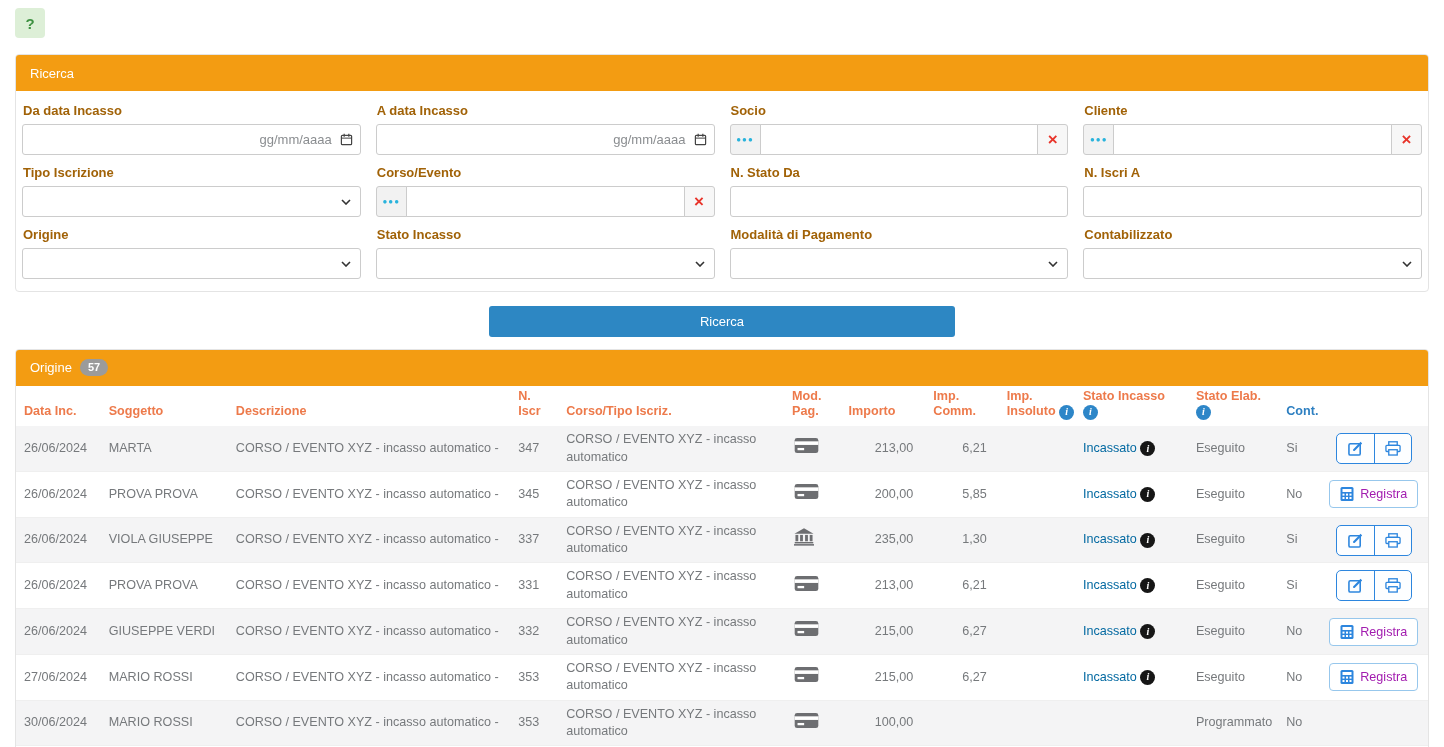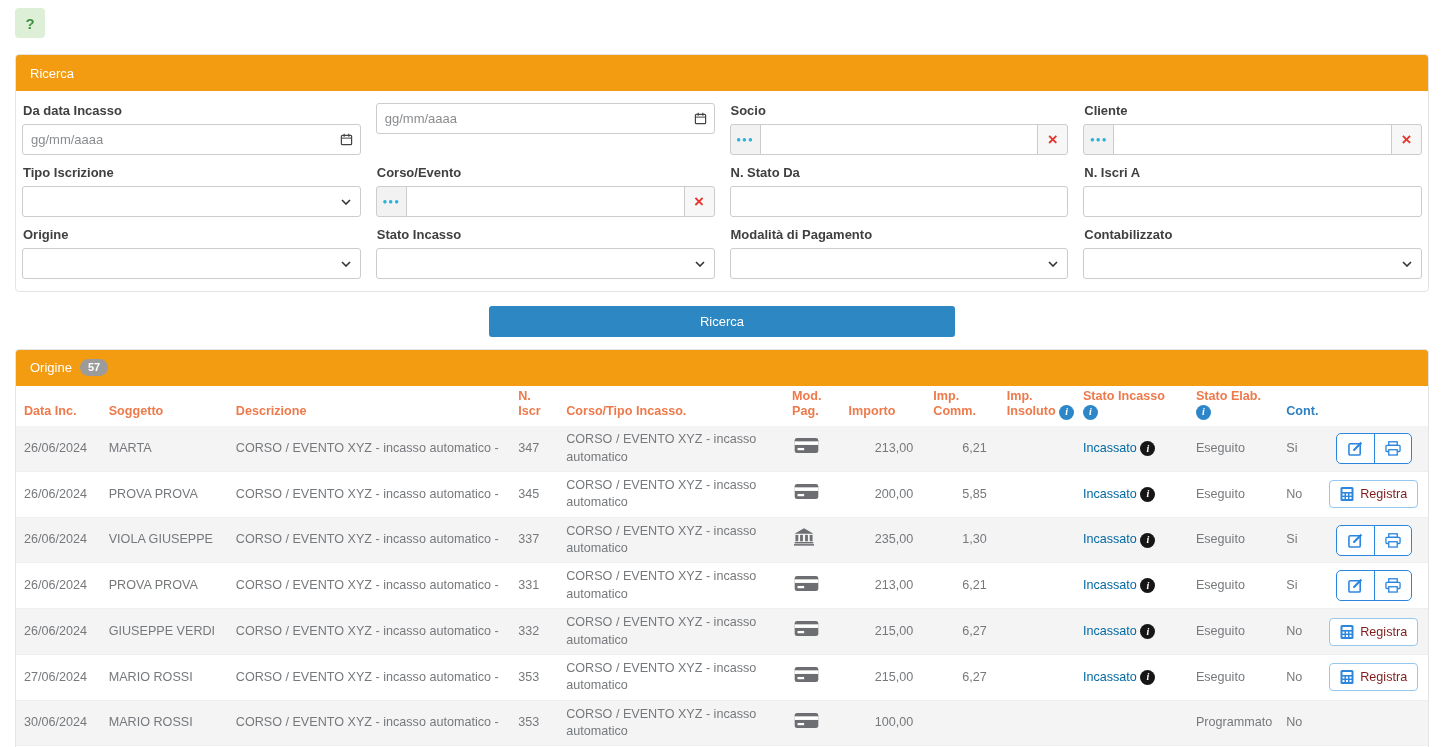--- a/index.html
+++ b/index.html
@@ -10,26 +10,26 @@
   .help-btn{width:30px;height:30px;background:#ddefd7;color:#3f9142;font-weight:bold;border:none;
     border-radius:4px;font-size:15px;cursor:pointer;font-family:inherit;}
   
   .panel{border:1px solid #e4e4e4;border-radius:4px;background:#fff;}
   .panel-head{background:#f39c12;color:#fff;font-size:13px;height:36px;display:flex;align-items:center;
     gap:8px;padding:0 14px;border-radius:3px 3px 0 0;}
   .badge{background:#9b9b9b;color:#fff;font-size:11px;font-weight:bold;padding:2px 8px;border-radius:9px;line-height:1.2;}
   
   .panel-body{padding:12px 6px 12px;}
   .fields-grid{display:grid;grid-template-columns:repeat(4,1fr);column-gap:15px;row-gap:10px;}
-  .flabel{font-size:13px;font-weight:bold;color:#404040;margin:0 0 4px 1px;line-height:1.3;}
+  .flabel{font-size:13px;font-weight:bold;color:#a16207;margin:0 0 4px 1px;line-height:1.3;}
   .ctl{position:relative;height:31px;}
   input.txt{width:100%;height:31px;border:1px solid #ccc;border-radius:3px;padding:0 8px;font-size:13px;
     color:#555;box-sizing:border-box;font-family:inherit;background:#fff;}
   input.txt::placeholder{color:#8a8d90;}
-  .date-wrap input{padding-right:28px;}
+  .date-wrap input{padding-right:28px;text-align:right;}
   .date-wrap .cal{position:absolute;right:8px;top:9px;}
   .igroup{display:flex;height:31px;}
   .igroup input{flex:1;min-width:0;border-radius:0;margin:0 -1px;position:relative;}
   .addon{width:31px;flex:0 0 31px;border:1px solid #ccc;background:#f2f2f2;display:flex;align-items:center;
     justify-content:center;cursor:pointer;padding:0;font-family:inherit;z-index:1;}
   .addon.dots{border-radius:3px 0 0 3px;color:#29b3dc;font-size:8px;letter-spacing:1px;font-weight:bold;}
   .addon.clear{border-radius:0 3px 3px 0;background:#f7f7f7;color:#e8342a;font-weight:bold;font-size:17px;line-height:1;}
   .sel{height:29px;border:1px solid #ccc;border-radius:3px;background:#fff;position:relative;cursor:pointer;}
   .sel .chev{position:absolute;right:9px;top:12px;}
   
@@ -56,21 +56,21 @@
   .info{display:inline-flex;width:15px;height:15px;border-radius:50%;color:#fff;font-size:10px;font-weight:bold;
     align-items:center;justify-content:center;font-style:italic;font-family:"Liberation Serif",serif;
     vertical-align:middle;cursor:pointer;}
   .info.blue{background:#2d86c8;}
   .info.black{background:#161616;}
   .btn-group{display:inline-flex;border:1px solid #2d86de;border-radius:5px;overflow:hidden;background:#fdfeff;vertical-align:middle;}
   .btn-group button{width:37px;height:29px;background:transparent;border:none;border-left:1px solid #2d86de;
     display:flex;align-items:center;justify-content:center;cursor:pointer;padding:0;}
   .btn-group button:first-child{border-left:none;}
   .btn-registra{display:inline-flex;align-items:center;gap:6px;border:1px solid #97c7ec;background:#fff;
-    color:#7f1d1d;border-radius:4px;padding:6px 10px;font-size:12.6px;font-family:inherit;cursor:pointer;vertical-align:middle;}
+    color:#a21caf;border-radius:4px;padding:6px 10px;font-size:12.6px;font-family:inherit;cursor:pointer;vertical-align:middle;}
 </style>
 </head>
 <body>
 
 <div class="page">
 
   <div class="topbar">
     <button class="help-btn">?</button>
   </div>
 
@@ -83,20 +83,21 @@
           <div>
             <div class="flabel">Da data Incasso</div>
             <div class="ctl date-wrap"><input class="txt" placeholder="gg/mm/aaaa" style=""><svg class="cal" width="13" height="13" viewBox="0 0 14 14">
                 <rect x="1.5" y="2.5" width="11" height="10" rx="1" fill="none" stroke="#444" stroke-width="1.3"></rect>
                 <line x1="4.5" y1="0.8" x2="4.5" y2="4" stroke="#444" stroke-width="1.3"></line>
                 <line x1="9.5" y1="0.8" x2="9.5" y2="4" stroke="#444" stroke-width="1.3"></line>
                 <line x1="1.5" y1="5.5" x2="12.5" y2="5.5" stroke="#444" stroke-width="1.1"></line>
               </svg></div>
           </div>
           <div>
+            <div class="flabel">A data Incasso</div>
             <div class="ctl date-wrap"><input class="txt" placeholder="gg/mm/aaaa" style=""><svg class="cal" width="13" height="13" viewBox="0 0 14 14">
                 <rect x="1.5" y="2.5" width="11" height="10" rx="1" fill="none" stroke="#444" stroke-width="1.3"></rect>
                 <line x1="4.5" y1="0.8" x2="4.5" y2="4" stroke="#444" stroke-width="1.3"></line>
                 <line x1="9.5" y1="0.8" x2="9.5" y2="4" stroke="#444" stroke-width="1.3"></line>
                 <line x1="1.5" y1="5.5" x2="12.5" y2="5.5" stroke="#444" stroke-width="1.1"></line>
               </svg></div>
           </div>
           <div>
             <div class="flabel">Socio</div>
             <div class="igroup">
@@ -229,21 +230,21 @@
               <div class="hline"><span>Soggetto</span></div>
             </th>
             <th class="c3">
               <div class="hline"><span>Descrizione</span></div>
             </th>
             <th class="c4">
               <div class="hline"><span>N.</span></div>
               <div class="hline"><span>Iscr</span></div>
             </th>
             <th class="c5">
-              <div class="hline"><span>Corso/Tipo Incasso.</span></div>
+              <div class="hline"><span>Corso/Tipo Iscriz.</span></div>
             </th>
             <th class="c6">
               <div class="hline"><span>Mod.</span></div>
               <div class="hline"><span>Pag.</span></div>
             </th>
             <th class="c7">
               <div class="hline"><span>Importo</span></div>
             </th>
             <th class="c8">
               <div class="hline"><span>Imp.</span></div>

